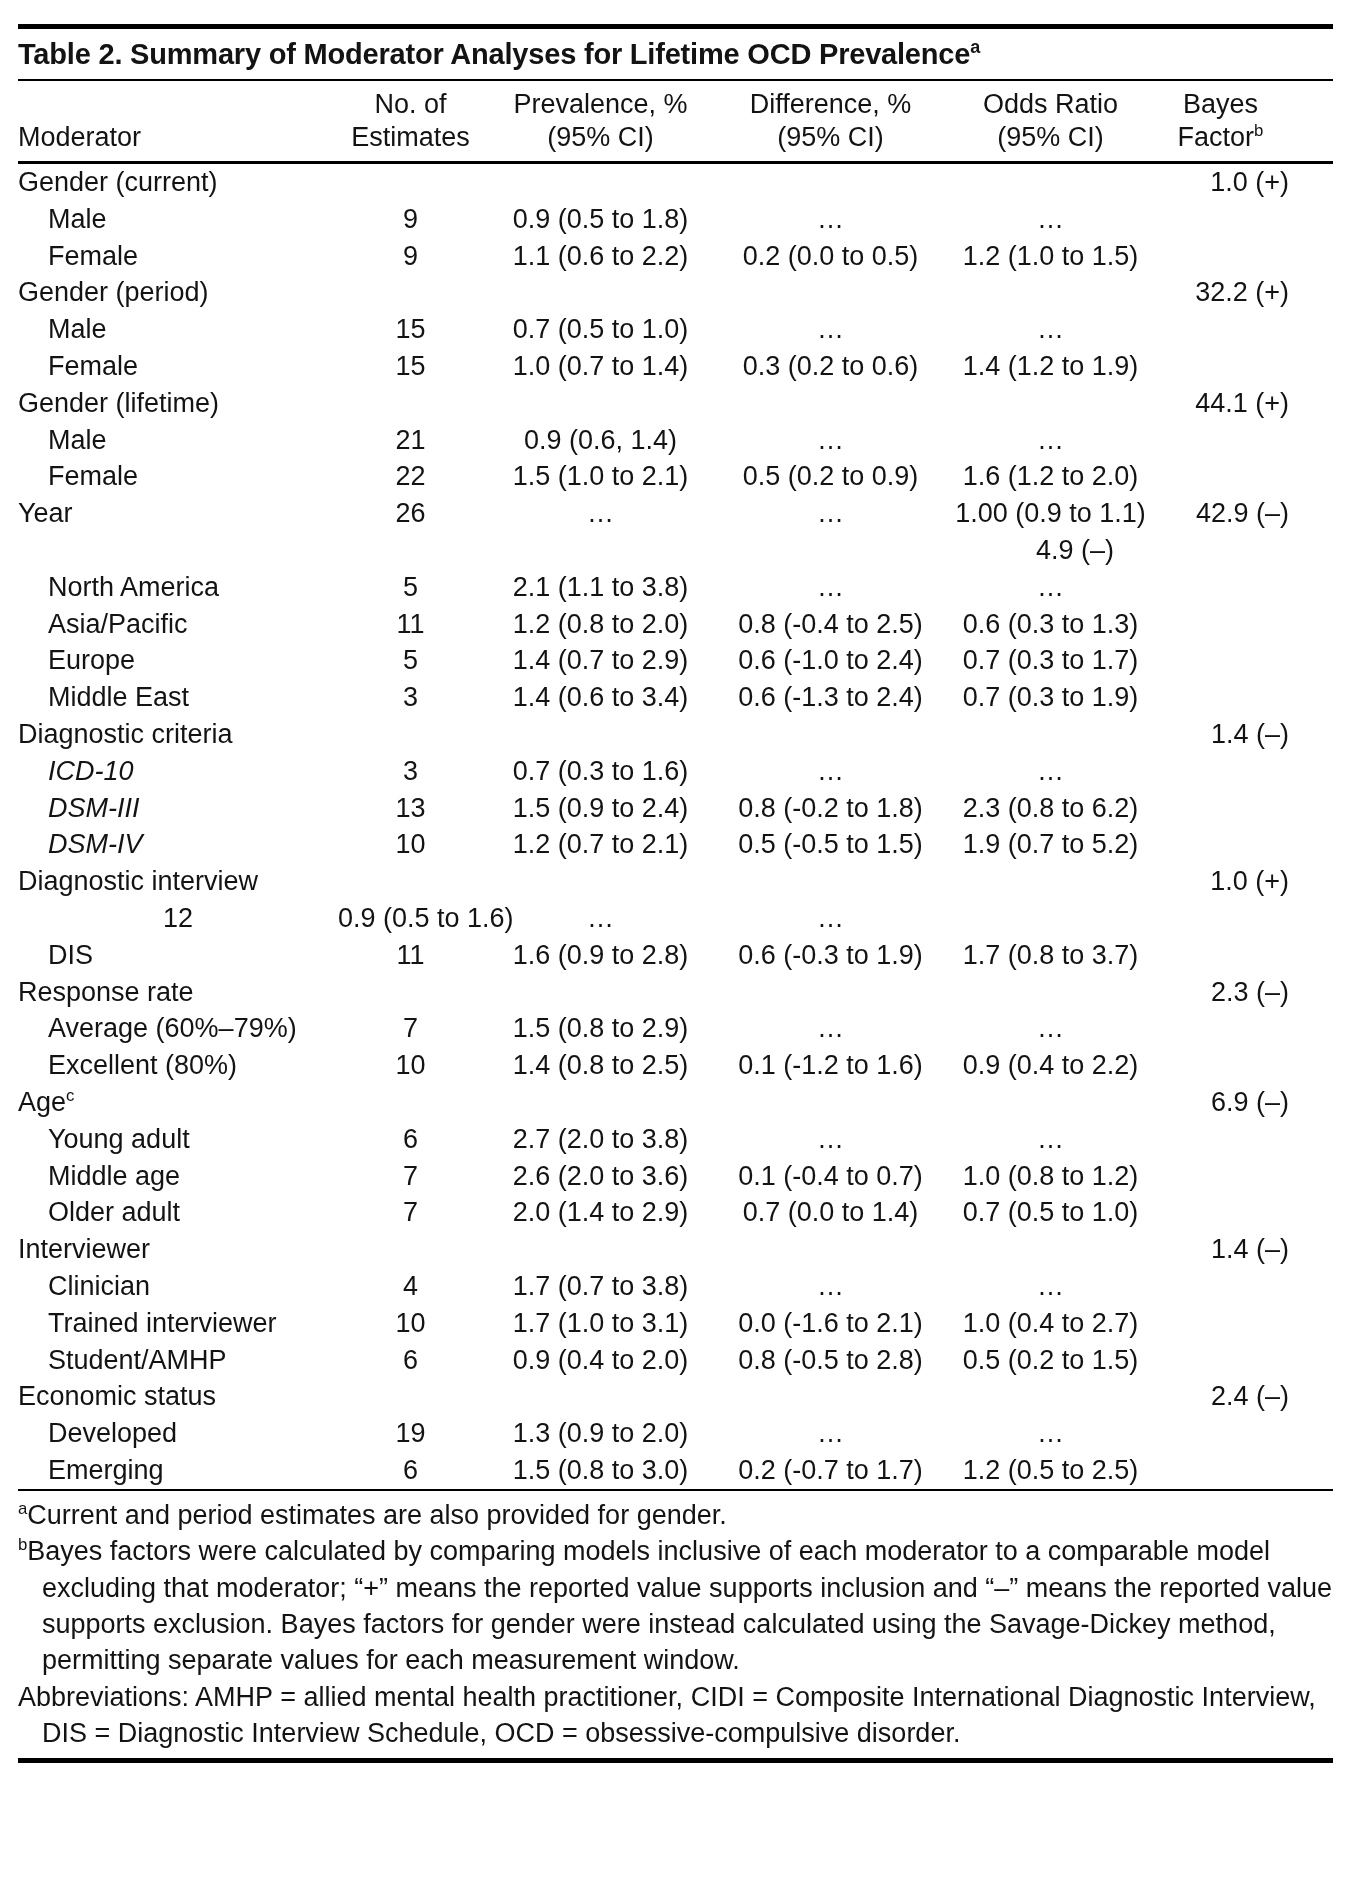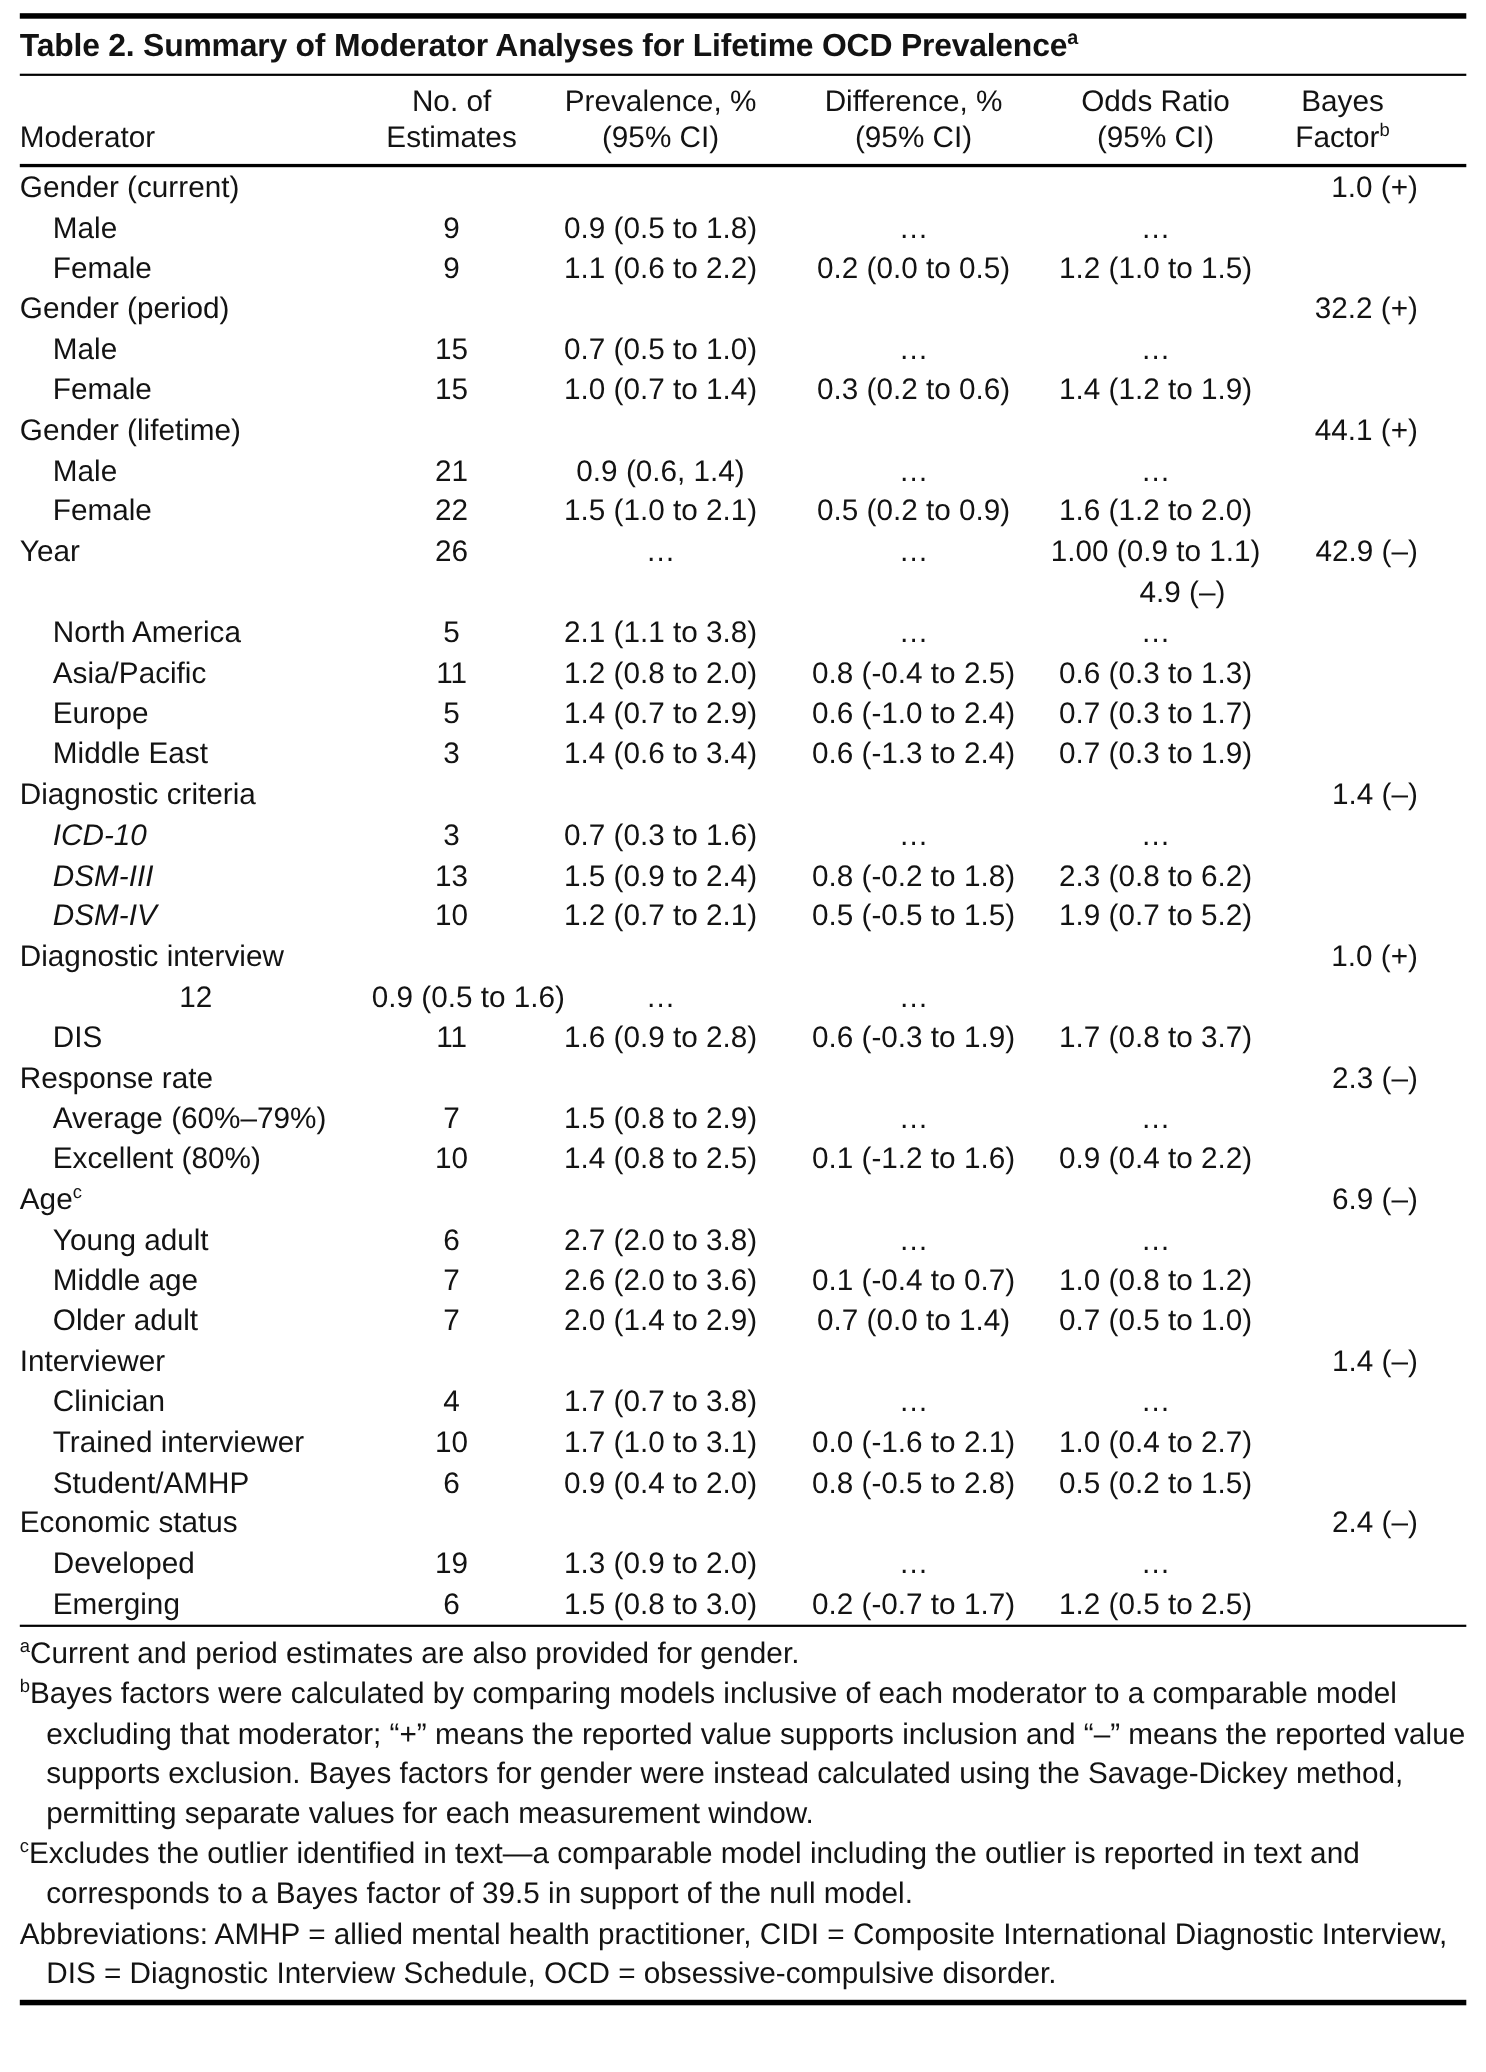--- a/index.html
+++ b/index.html
@@ -3,21 +3,21 @@
 <meta charset="utf-8">
 <style>
   * { margin: 0; padding: 0; box-sizing: border-box; }
   html, body { background: #ffffff; }
   body {
     width: 1351px;
     min-height: 1884px;
     font-family: "Liberation Sans", sans-serif;
     color: #131313;
   }
-  .page { padding: 12px 18px 8px 18px; }
+  .page { padding: 24px 18px 8px 18px; }
   .rule { background: #000; width: 100%; }
   .rule.thick { height: 5px; }
   .rule.thin { height: 2px; }
   .rule.medium { height: 3px; }
 
   .title-block { padding: 9px 0 9px 0; }
   .title {
     font-size: 29px;
     font-weight: bold;
     line-height: 32px;
@@ -384,19 +384,18 @@
         <div class="td c-or">1.2 (0.5 to 2.5)</div>
         <div class="td c-bayes"></div>
       </div>
     </div>
 
   <div class="rule thin"></div>
 
   <div class="footnotes">
     <div class="footnote"><sup>a</sup><span>Current and period estimates are also provided for gender.</span></div>
     <div class="footnote"><sup>b</sup><span>Bayes factors were calculated by comparing models inclusive of each moderator to a comparable model excluding that moderator; “+” means the reported value supports inclusion and “–” means the reported value supports exclusion. Bayes factors for gender were instead calculated using the Savage-Dickey method, permitting separate values for each measurement window.</span></div>
-    <div class="footnote"><sup>c</sup><span>Excludes the outlier identified in text—a comparable model including the outlier is reported in text and corresponds to a Bayes factor of 39.5 in support of the null model.</span></div>
     <div class="footnote"><sup></sup><span>Abbreviations: AMHP = allied mental health practitioner, CIDI = Composite International Diagnostic Interview, DIS = Diagnostic Interview Schedule, OCD = obsessive-compulsive disorder.</span></div>
   </div>
 
   <div class="rule thick"></div>
 
 </div>
 
 </body></html>

